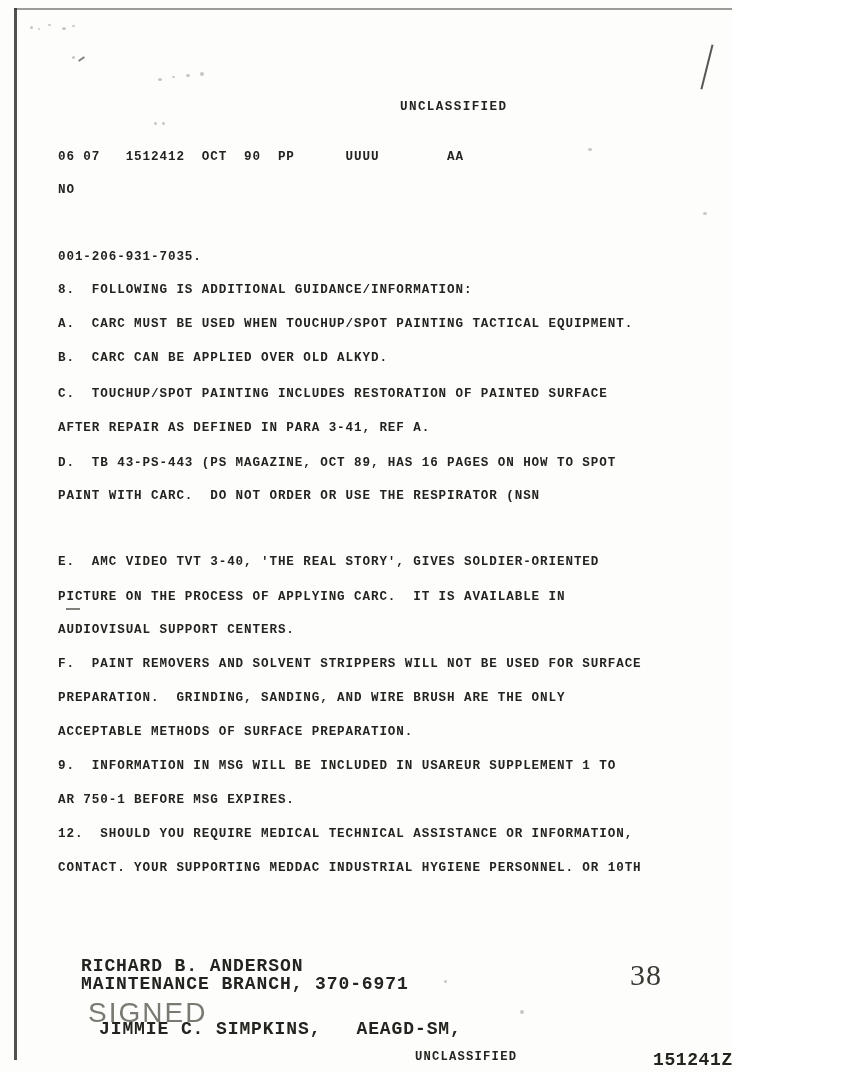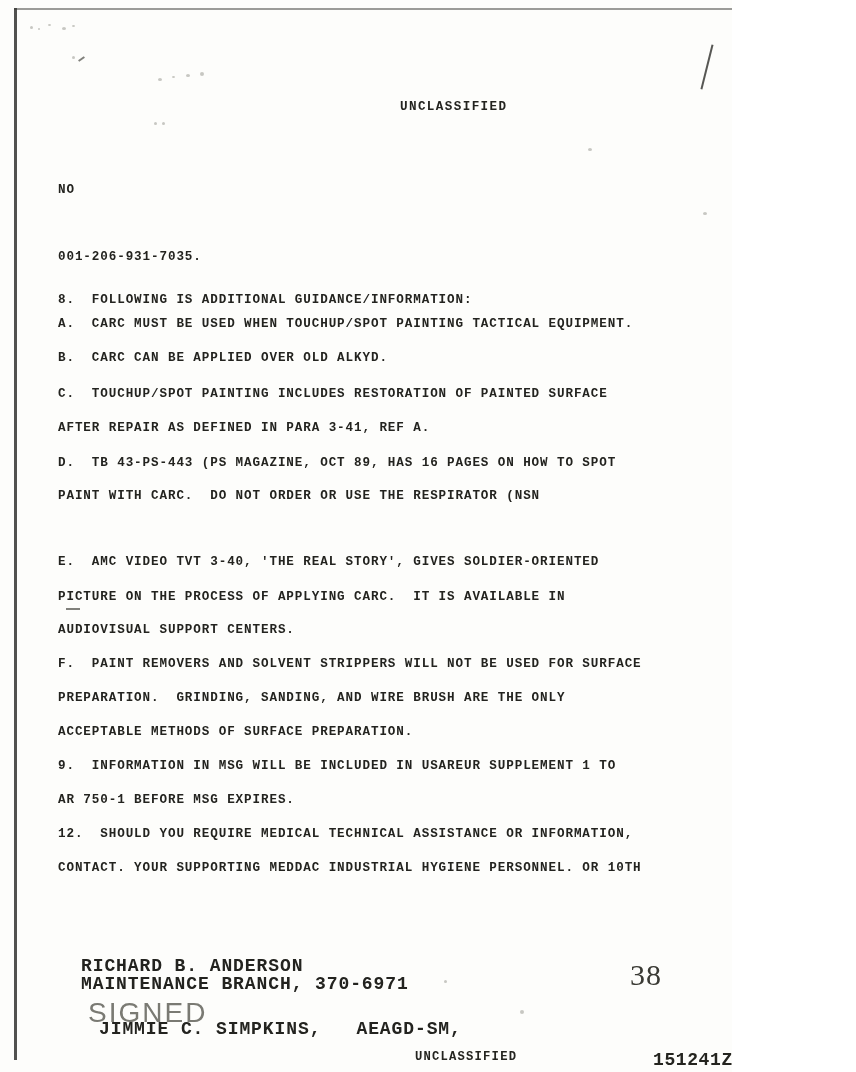--- a/index.html
+++ b/index.html
@@ -144,23 +144,24 @@
   <div class="speckle" style="left:736px;top:928px;width:4px;height:4px;"></div>
   <div class="speckle" style="left:520px;top:1010px;width:4px;height:4px;"></div>
   <div class="speckle" style="left:444px;top:980px;width:3px;height:3px;"></div>
   <div class="tick" style="left:78px;top:58px;width:7px;height:2px;transform:rotate(-35deg);"></div>
   <div class="tick" style="left:66px;top:608px;width:14px;height:2px;"></div>
 
   <div class="doc">
 
     <div class="line hdr" style="left:400px;top:100px;">UNCLASSIFIED</div>
 
+    <div class="line" style="left:58px;top:150px;">06 07   1512412  OCT  90  PP      UUUU        AA</div>
     <div class="line" style="left:58px;top:183px;">NO</div>
     <div class="line" style="left:58px;top:250px;">001-206-931-7035.</div>
-    <div class="line" style="left:58px;top:293px;text-align:right;">8.  FOLLOWING IS ADDITIONAL GUIDANCE/INFORMATION:</div>
+    <div class="line" style="left:58px;top:283px;text-align:right;">8.  FOLLOWING IS ADDITIONAL GUIDANCE/INFORMATION:</div>
     <div class="line" style="left:58px;top:317px;">A.  CARC MUST BE USED WHEN TOUCHUP/SPOT PAINTING TACTICAL EQUIPMENT.</div>
     <div class="line" style="left:58px;top:351px;">B.  CARC CAN BE APPLIED OVER OLD ALKYD.</div>
     <div class="line" style="left:58px;top:387px;">C.  TOUCHUP/SPOT PAINTING INCLUDES RESTORATION OF PAINTED SURFACE</div>
     <div class="line" style="left:58px;top:421px;">AFTER REPAIR AS DEFINED IN PARA 3-41, REF A.</div>
     <div class="line" style="left:58px;top:456px;">D.  TB 43-PS-443 (PS MAGAZINE, OCT 89, HAS 16 PAGES ON HOW TO SPOT</div>
     <div class="line" style="left:58px;top:489px;">PAINT WITH CARC.  DO NOT ORDER OR USE THE RESPIRATOR (NSN</div>
     <div class="line" style="left:58px;top:555px;">E.  AMC VIDEO TVT 3-40, 'THE REAL STORY', GIVES SOLDIER-ORIENTED</div>
     <div class="line" style="left:58px;top:590px;">PICTURE ON THE PROCESS OF APPLYING CARC.  IT IS AVAILABLE IN</div>
     <div class="line" style="left:58px;top:623px;">AUDIOVISUAL SUPPORT CENTERS.</div>
     <div class="line" style="left:58px;top:691px;">PREPARATION.  GRINDING, SANDING, AND WIRE BRUSH ARE THE ONLY</div>

